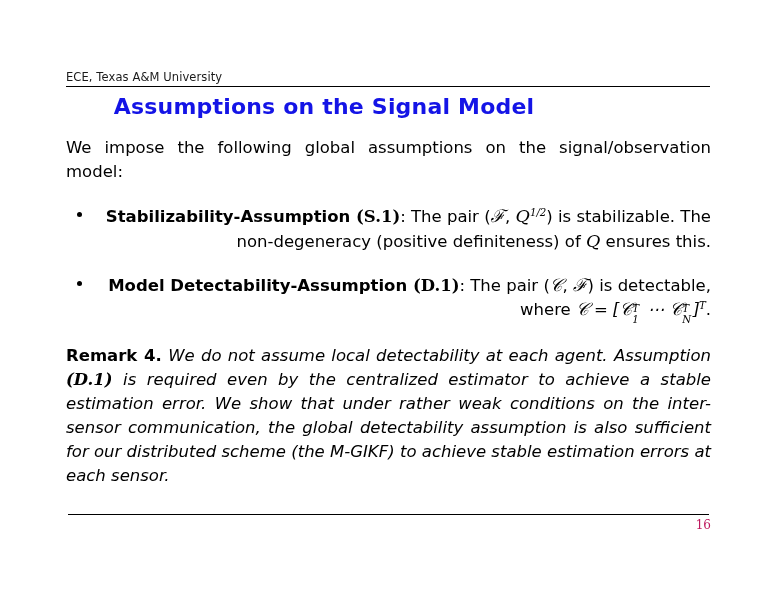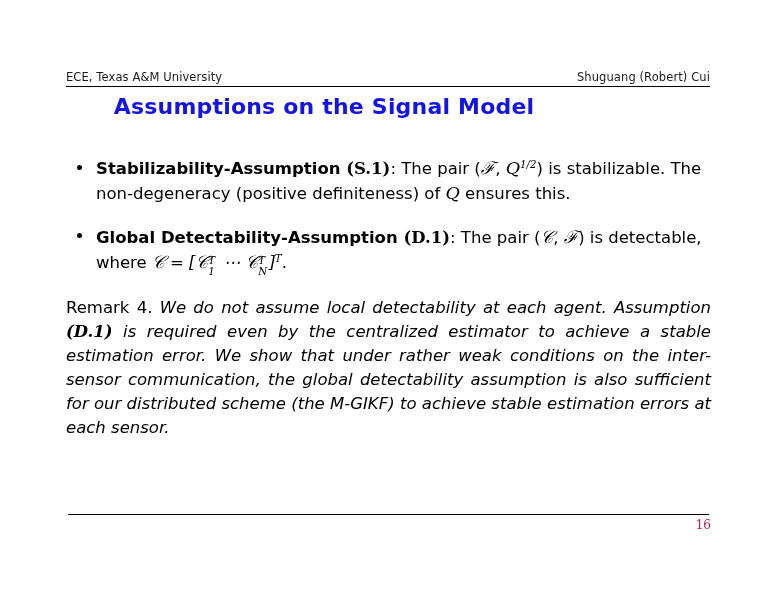--- a/index.html
+++ b/index.html
@@ -70,20 +70,21 @@
     margin: 20px 0 0 0;
     padding: 0;
     list-style: none;
   }
   .bullet-item {
     position: relative;
     padding-left: 30px;
     font-size: 16.5px;
     line-height: 1.42;
     margin-bottom: 19px;
+    text-align: right;
   }
   .bullet-item:last-child { margin-bottom: 0; }
   .bullet-dot {
     position: absolute;
     left: 11px;
     top: 0.52em;
     width: 5px;
     height: 5px;
     border-radius: 50%;
     background: #000;
@@ -95,21 +96,21 @@
   .remark {
     margin: 22px 0 0 0;
     font-size: 16.5px;
     line-height: 1.45;
     font-style: italic;
     text-align: justify;
     text-justify: inter-word;
   }
   .remark-label {
     font-style: normal;
-    font-weight: normal;
+    font-weight: bold;
   }
   .bold-math-it {
     font-family: "DejaVu Serif", serif;
     font-weight: bold;
     font-style: italic;
   }
 
   
   .math {
     font-family: "DejaVu Serif", serif;
@@ -162,40 +163,40 @@
     font-family: "DejaVu Serif", serif;
     font-size: 12px;
     color: #be185d;
   }
 </style>
 </head>
 <body>
 
 <div class="header">
   <span>ECE, Texas A&amp;M University</span>
-  <span>Shuguang (Robert) Cui</span>
 </div>
 <div class="header-rule"></div>
 
 <div class="slide-title">Assumptions on the Signal Model</div>
 
 <div class="body">
 
+  <p class="intro">We impose the following global assumptions on the signal/observation model:</p>
 
   <ul class="bullet-list">
 
     <li class="bullet-item">
       <span class="bullet-dot"></span>
       <span class="bullet-title">Stabilizability-Assumption</span><span class="bullet-title"> <span class="mathupr" style="font-weight:bold">(</span></span><span class="bullet-title mathupr">S.1</span><span class="bullet-title mathupr">)</span><span>:</span>
       <span>The pair (</span><span class="cal">ℱ</span><span>, </span><span class="cal">𝑄</span><sup class="m">1/2</sup><span>) is stabilizable. The non-degeneracy (positive definiteness) of </span><span class="cal">𝑄</span><span> ensures this.</span>
     </li>
 
     <li class="bullet-item">
       <span class="bullet-dot"></span>
-      <span class="bullet-title">Global Detectability-Assumption</span><span class="bullet-title"> <span class="mathupr" style="font-weight:bold">(</span></span><span class="bullet-title mathupr">D.1</span><span class="bullet-title mathupr">)</span><span>:</span>
+      <span class="bullet-title">Model Detectability-Assumption</span><span class="bullet-title"> <span class="mathupr" style="font-weight:bold">(</span></span><span class="bullet-title mathupr">D.1</span><span class="bullet-title mathupr">)</span><span>:</span>
       <span>The pair (</span><span class="cal">𝒞</span><span>, </span><span class="cal">ℱ</span><span>) is detectable, where </span><span class="cal">𝒞</span><span class="math"> = [</span><span class="cal">𝒞</span><span class="supsub"><sup class="m">T</sup><sub class="m">1</sub></span><span class="math"> ⋯ </span><span class="cal">𝒞</span><span class="supsub"><sup class="m">T</sup><sub class="m">N</sub></span><span class="math">]</span><sup class="m">T</sup><span>.</span>
     </li>
 
   </ul>
 
   <p class="remark"><span class="remark-label">Remark 4.</span> <span>We do not assume local detectability at each agent. Assumption </span><span class="bold-math-it">(D.1)</span><span> is required even by the centralized estimator to achieve a stable estimation error. We show that under rather weak conditions on the inter-sensor communication, the global detectability assumption is also sufficient for our distributed scheme (the M-GIKF) to achieve stable estimation errors at each sensor.</span></p>
 
 </div>
 
 <div class="footer-rule"></div>

